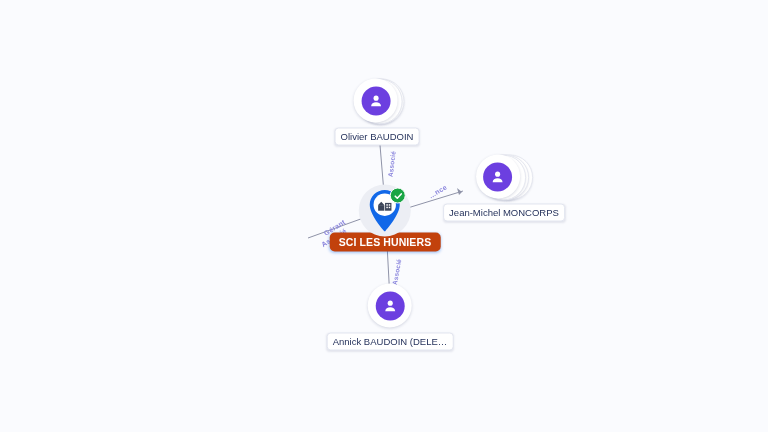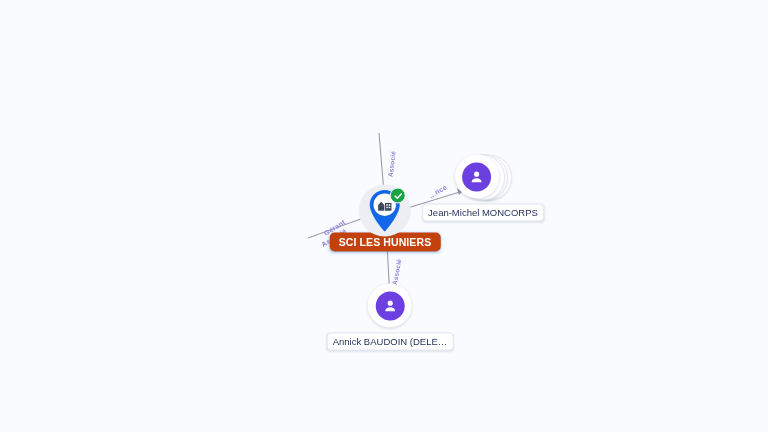--- a/index.html
+++ b/index.html
@@ -176,22 +176,37 @@
   <div class="edge-label vertical" style="left:379px; top:160px; transform:rotate(-83deg);">Associé</div>
 
   <div class="edge-label vertical" style="left:384px; top:268px; transform:rotate(-80deg);">Associé</div>
 
   <div class="edge-label" style="left:323px; top:224px; transform:rotate(-32deg);">Gérant</div>
 
   <div class="edge-label" style="left:320px; top:234px; transform:rotate(-32deg);">Associé</div>
 
   <div class="edge-label" style="left:428px; top:188px; transform:rotate(-31deg);">…nce</div>
 
-
-  <div class="node" style="left:483px; top:188px;text-align:center;">
+  <div class="node" style="left:377px; top:112px;">
+    <div class="person-stack">
+      <div class="stack-card" style="left:5px;"></div>
+      <div class="stack-card" style="left:2.5px;"></div>
+      <div class="person-disc">
+        <div class="person-inner">
+          <svg width="17" height="17" viewBox="0 0 24 24" fill="#ffffff">
+            <circle cx="12" cy="8" r="3.6"></circle>
+            <path d="M5 19.5c0-3.6 3.2-5.6 7-5.6s7 2 7 5.6z"></path>
+          </svg>
+        </div>
+      </div>
+    </div>
+    <div class="node-label">Olivier BAUDOIN</div>
+  </div>
+
+  <div class="node" style="left:504px; top:188px;text-align:center;">
     <div class="person-stack" style="width:56px;">
       <div class="stack-card" style="left:11px;"></div>
       <div class="stack-card" style="left:7.5px;"></div>
       <div class="stack-card" style="left:4px;"></div>
       <div class="person-disc">
         <div class="person-inner">
           <svg width="17" height="17" viewBox="0 0 24 24" fill="#ffffff">
             <circle cx="12" cy="8" r="3.6"></circle>
             <path d="M5 19.5c0-3.6 3.2-5.6 7-5.6s7 2 7 5.6z"></path>
           </svg>

